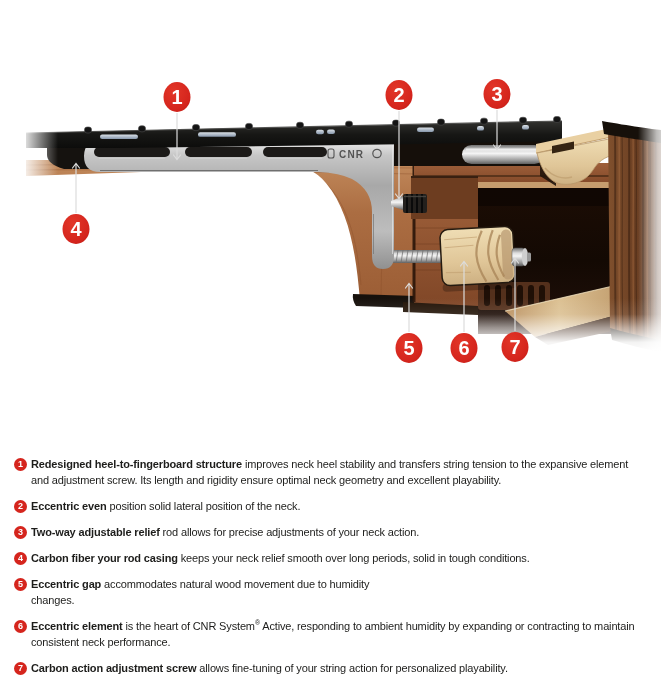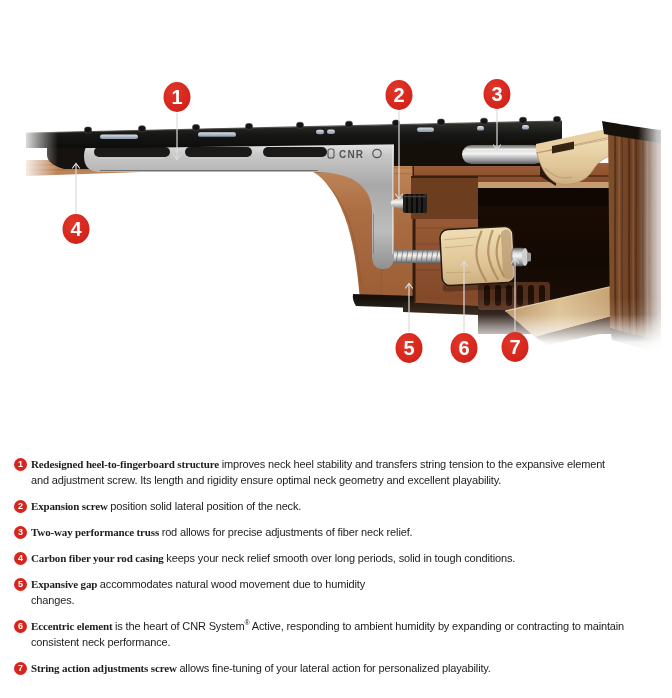--- a/index.html
+++ b/index.html
@@ -14,21 +14,21 @@
   .legend-item{
     position:relative;padding-left:17px;margin-bottom:10px;
     font-size:11px;line-height:16px;letter-spacing:-0.15px;
     color:#1d1d1b;white-space:nowrap;
   }
   .badge{
     position:absolute;left:0;top:1.5px;width:13px;height:13px;border-radius:50%;
     background:var(--accent,#d5251d);color:#fff;font-size:9px;font-weight:bold;
     display:flex;align-items:center;justify-content:center;letter-spacing:0;
   }
-  .lead{font-weight:bold;font-family:Liberation Serif, serif;}
+  .lead{font-weight:bold;}
   sup{font-size:7px;line-height:0;}
 </style>
 </head>
 <body>
 
 <div class="stage">
 
 <svg id="diagram" width="672" height="440" viewBox="0 0 672 440">
   <defs>
     <linearGradient id="gSilver" x1="0" y1="140" x2="0" y2="270" gradientUnits="userSpaceOnUse">
@@ -366,37 +366,37 @@
         </g>
       </g>
 </svg>
 
 <div class="legend" id="legend">
   <div class="legend-item">
     <span class="badge">1</span><b class="lead">Redesigned heel-to-fingerboard structure </b><span class="rest">improves neck heel stability and transfers string tension to the expansive element<br>and adjustment screw. Its length and rigidity ensure optimal neck geometry and excellent playability.</span>
   </div>
 
   <div class="legend-item">
-    <span class="badge">2</span><b class="lead">Expansion screw </b><span class="rest">position solid lateral position of the neck.</span>
-  </div>
-
-  <div class="legend-item">
-    <span class="badge">3</span><b class="lead">Two-way performance truss </b><span class="rest">rod allows for precise adjustments of fiber neck relief.</span>
+    <span class="badge">2</span><b class="lead">Eccentric even </b><span class="rest">position solid lateral position of the neck.</span>
+  </div>
+
+  <div class="legend-item">
+    <span class="badge">3</span><b class="lead">Two-way adjustable relief </b><span class="rest">rod allows for precise adjustments of your neck action.</span>
   </div>
 
   <div class="legend-item">
     <span class="badge">4</span><b class="lead">Carbon fiber your rod casing </b><span class="rest">keeps your neck relief smooth over long periods, solid in tough conditions.</span>
   </div>
 
   <div class="legend-item">
-    <span class="badge">5</span><b class="lead">Expansive gap </b><span class="rest">accommodates natural wood movement due to humidity<br>changes.</span>
+    <span class="badge">5</span><b class="lead">Eccentric gap </b><span class="rest">accommodates natural wood movement due to humidity<br>changes.</span>
   </div>
 
   <div class="legend-item">
     <span class="badge">6</span><b class="lead">Eccentric element </b><span class="rest">is the heart of CNR System<sup>®</sup> Active, responding to ambient humidity by expanding or contracting to maintain<br>consistent neck performance.</span>
   </div>
 
   <div class="legend-item">
-    <span class="badge">7</span><b class="lead">String action adjustments screw </b><span class="rest">allows fine-tuning of your lateral action for personalized playability.</span>
+    <span class="badge">7</span><b class="lead">Carbon action adjustment screw </b><span class="rest">allows fine-tuning of your string action for personalized playability.</span>
   </div>
 </div>
 
 </div>
 
 </body></html>

